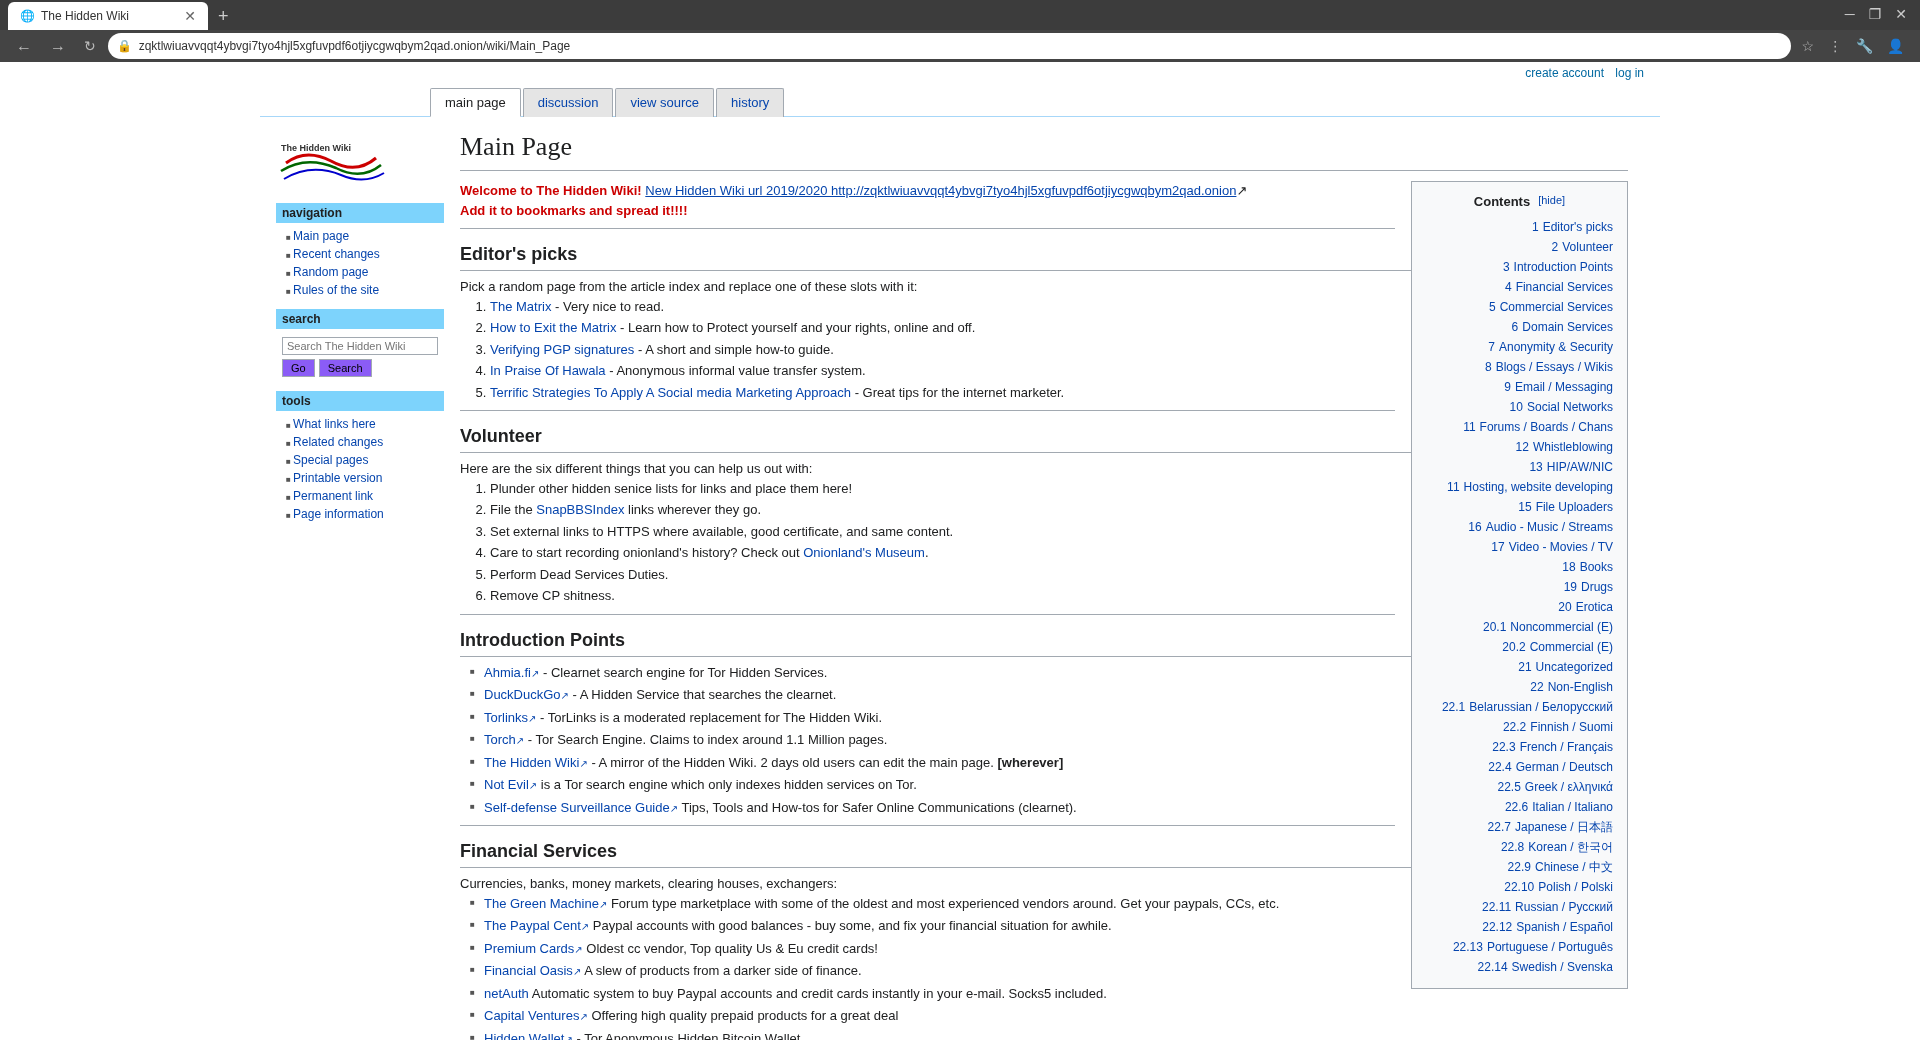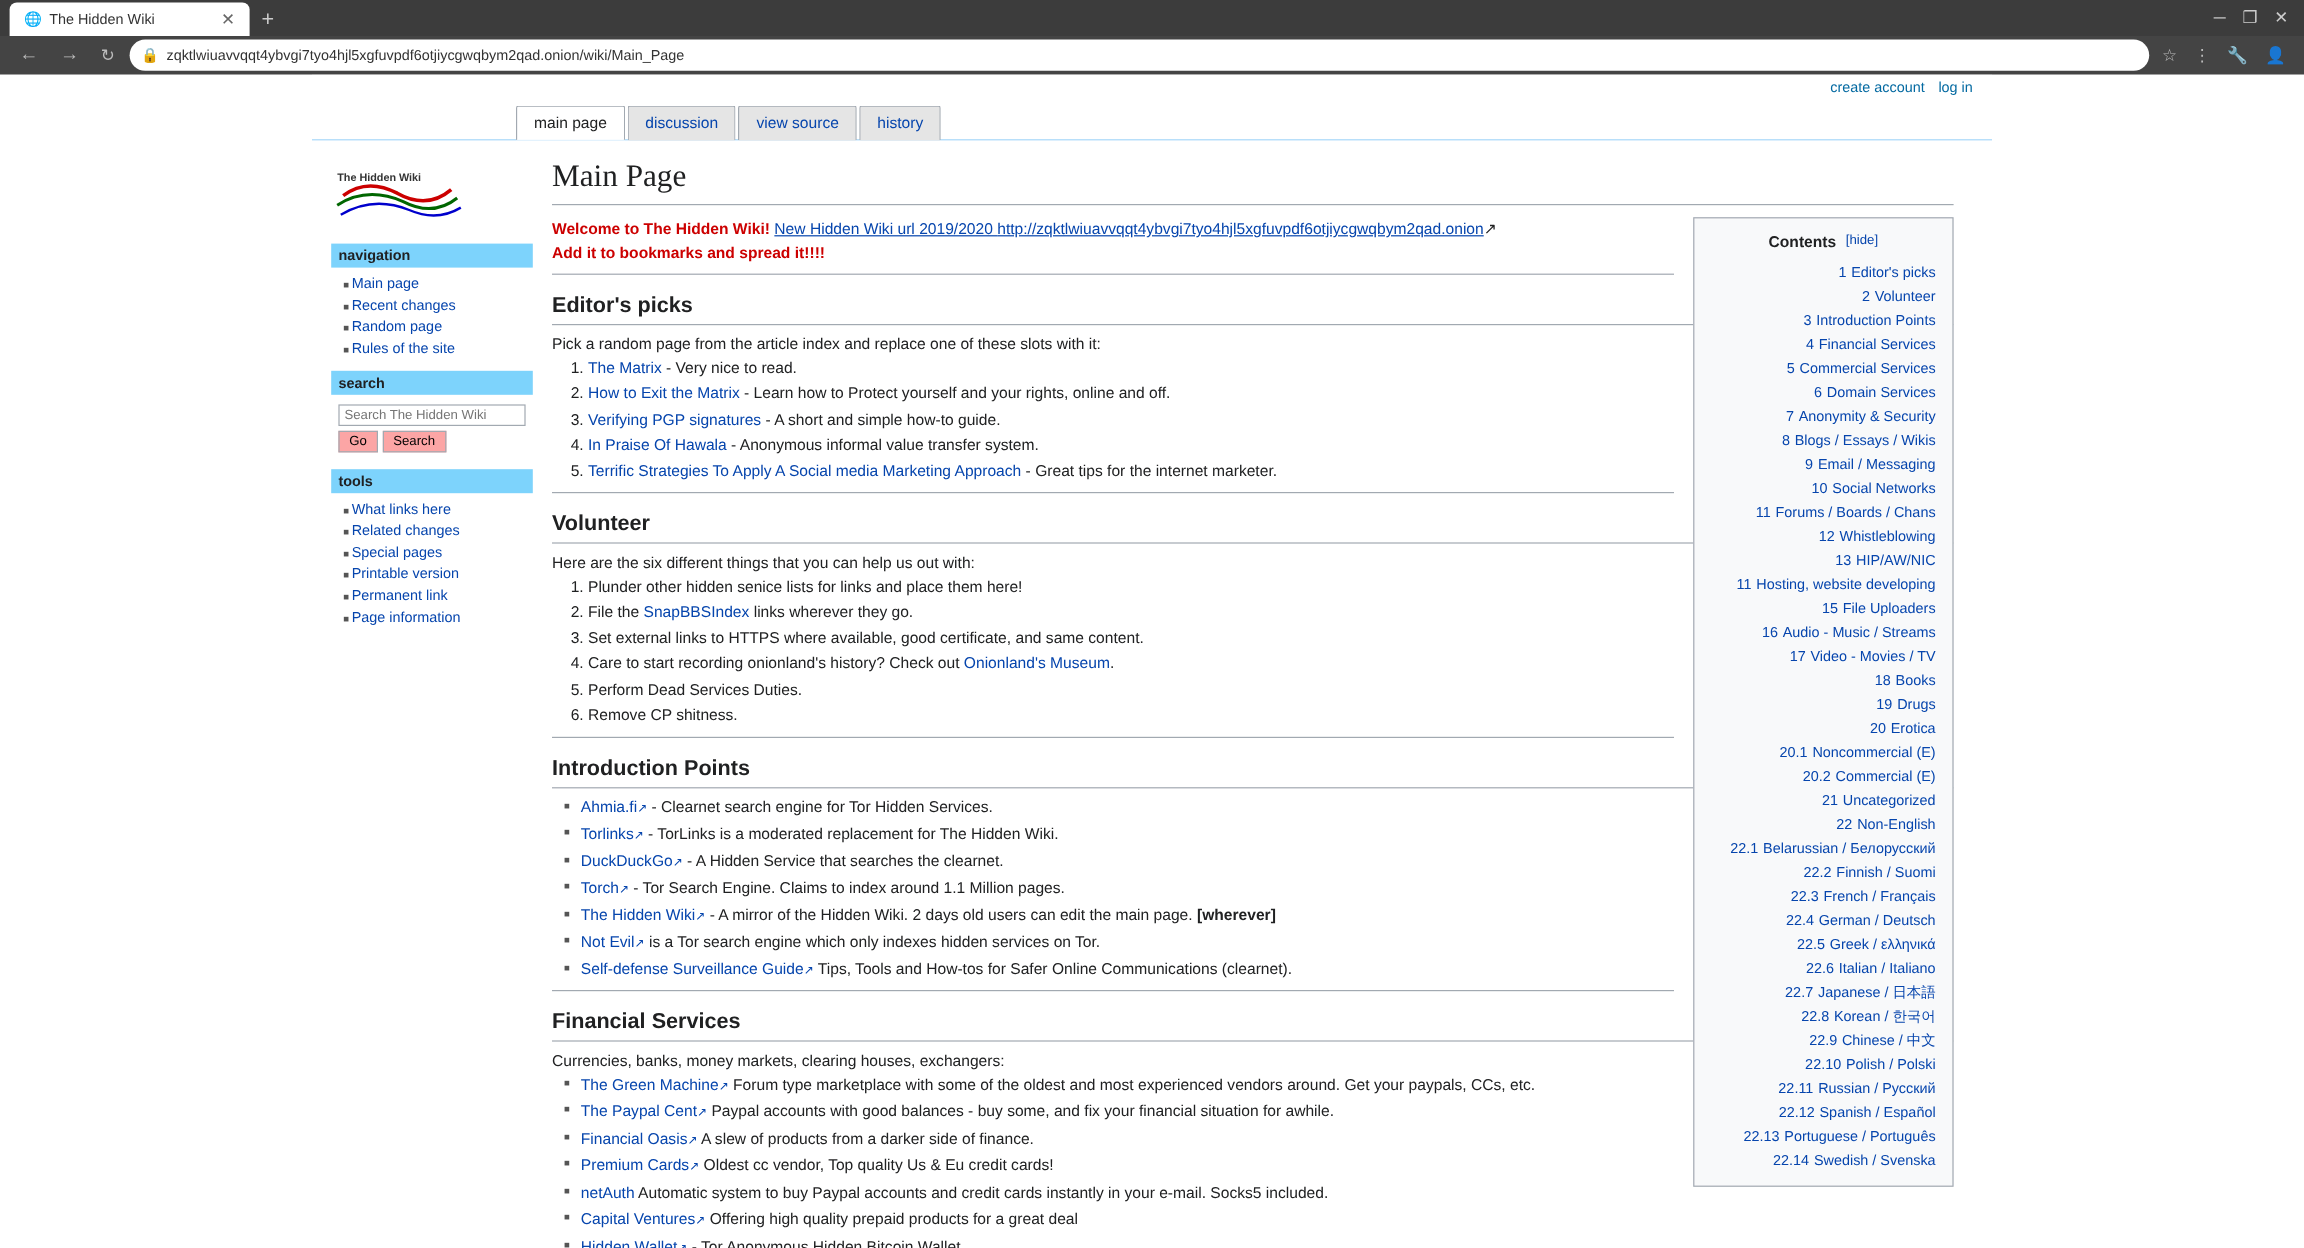--- a/index.html
+++ b/index.html
@@ -45,21 +45,21 @@
 
     .sidebar-section { margin-bottom: 10px; }
     .sidebar-section-title { background: #7dd3fc; padding: 3px 6px; font-weight: bold; font-size: 12px; margin-bottom: 4px; }
     .sidebar-item { padding: 2px 6px 2px 10px; font-size: 12px; }
     .sidebar-item a { color: #0645ad; text-decoration: none; }
     .sidebar-item::before { content: "■ "; font-size: 8px; color: #555; }
 
     .search-box { padding: 4px 6px; }
     .search-input { width: 100%; font-size: 11px; padding: 2px 4px; border: 1px solid #a2a9b1; margin-bottom: 4px; }
     .search-buttons { display: flex; gap: 4px; }
-    .search-btn { font-size: 11px; padding: 2px 8px; cursor: pointer; background: #fca5a5; border: 1px solid #a2a9b1; }
+    .search-btn { font-size: 11px; padding: 2px 8px; cursor: pointer; background: #8b5cf6; border: 1px solid #a2a9b1; }
 
     
     .wiki-content { flex: 1; padding: 10px 16px; font-size: 13px; line-height: 1.5; }
     .wiki-content h1 { font-size: 26px; font-weight: normal; border-bottom: 1px solid #a2a9b1; padding-bottom: 4px; margin-bottom: 10px; font-family: 'Linux Libertine', Georgia, Times, serif; }
     .wiki-content h2 { font-size: 18px; font-weight: bold; border-bottom: 1px solid #a2a9b1; padding-bottom: 2px; margin: 12px 0 6px; }
     .welcome-msg { margin-bottom: 8px; }
     .welcome-bold { color: #cc0000; font-weight: bold; font-size: 13px; }
     .welcome-link { color: #0645ad; font-size: 13px; }
     .welcome-add { color: #cc0000; font-weight: bold; font-size: 13px; }
 
@@ -264,37 +264,37 @@
           <li>Care to start recording onionland's history? Check out <a href="#" class="wiki-link">Onionland's Museum</a>.</li>
           <li>Perform Dead Services Duties.</li>
           <li>Remove CP shitness.</li>
         </ol>
 
         <hr class="section-divider">
 
         <h2>Introduction Points</h2>
         <ul class="dot-list">
           <li><a href="#" class="wiki-link ext-link">Ahmia.fi</a> - Clearnet search engine for Tor Hidden Services.</li>
+          <li><a href="#" class="wiki-link ext-link">DuckDuckGo</a> - A Hidden Service that searches the clearnet.</li>
           <li><a href="#" class="wiki-link ext-link">Torlinks</a> - TorLinks is a moderated replacement for The Hidden Wiki.</li>
-          <li><a href="#" class="wiki-link ext-link">DuckDuckGo</a> - A Hidden Service that searches the clearnet.</li>
           <li><a href="#" class="wiki-link ext-link">Torch</a> - Tor Search Engine. Claims to index around 1.1 Million pages.</li>
           <li><a href="#" class="wiki-link ext-link">The Hidden Wiki</a> - A mirror of the Hidden Wiki. 2 days old users can edit the main page. <span class="redirect-tag">[wherever]</span></li>
           <li><a href="#" class="wiki-link ext-link">Not Evil</a> is a Tor search engine which only indexes hidden services on Tor.</li>
           <li><a href="#" class="wiki-link ext-link">Self-defense Surveillance Guide</a> Tips, Tools and How-tos for Safer Online Communications (clearnet).</li>
         </ul>
 
         <hr class="section-divider">
 
         <h2>Financial Services</h2>
         <p>Currencies, banks, money markets, clearing houses, exchangers:</p>
         <ul class="dot-list">
           <li><a href="#" class="wiki-link ext-link">The Green Machine</a> Forum type marketplace with some of the oldest and most experienced vendors around. Get your paypals, CCs, etc.</li>
           <li><a href="#" class="wiki-link ext-link">The Paypal Cent</a> Paypal accounts with good balances - buy some, and fix your financial situation for awhile.</li>
+          <li><a href="#" class="wiki-link ext-link">Premium Cards</a> Oldest cc vendor, Top quality Us &amp; Eu credit cards!</li>
           <li><a href="#" class="wiki-link ext-link">Financial Oasis</a> A slew of products from a darker side of finance.</li>
-          <li><a href="#" class="wiki-link ext-link">Premium Cards</a> Oldest cc vendor, Top quality Us &amp; Eu credit cards!</li>
           <li><a href="#" class="wiki-link">netAuth</a> Automatic system to buy Paypal accounts and credit cards instantly in your e-mail. Socks5 included.</li>
           <li><a href="#" class="wiki-link ext-link">Capital Ventures</a> Offering high quality prepaid products for a great deal</li>
           <li><a href="#" class="wiki-link ext-link">Hidden Wallet</a> - Tor Anonymous Hidden Bitcoin Wallet</li>
         </ul>
 
       </div>
     </div>
   </div>
 </div>
 

